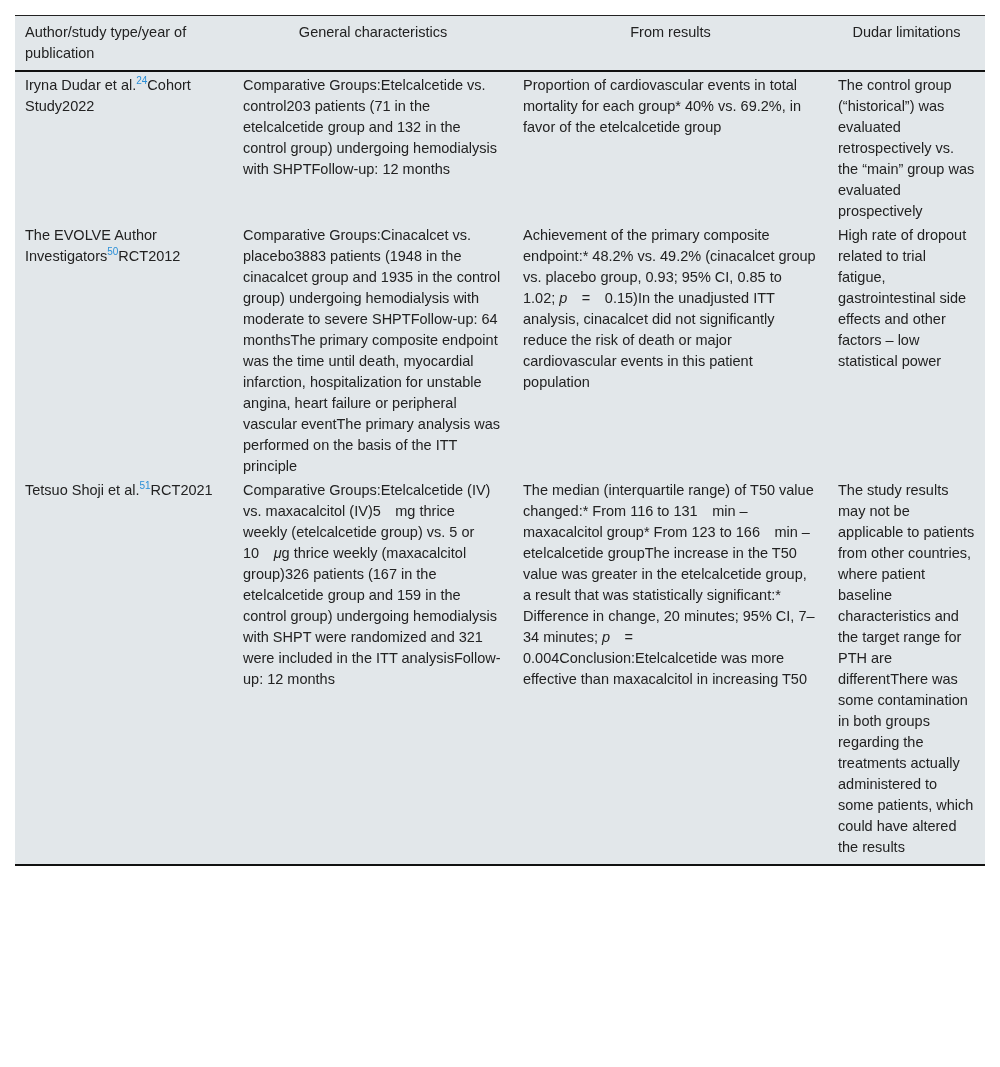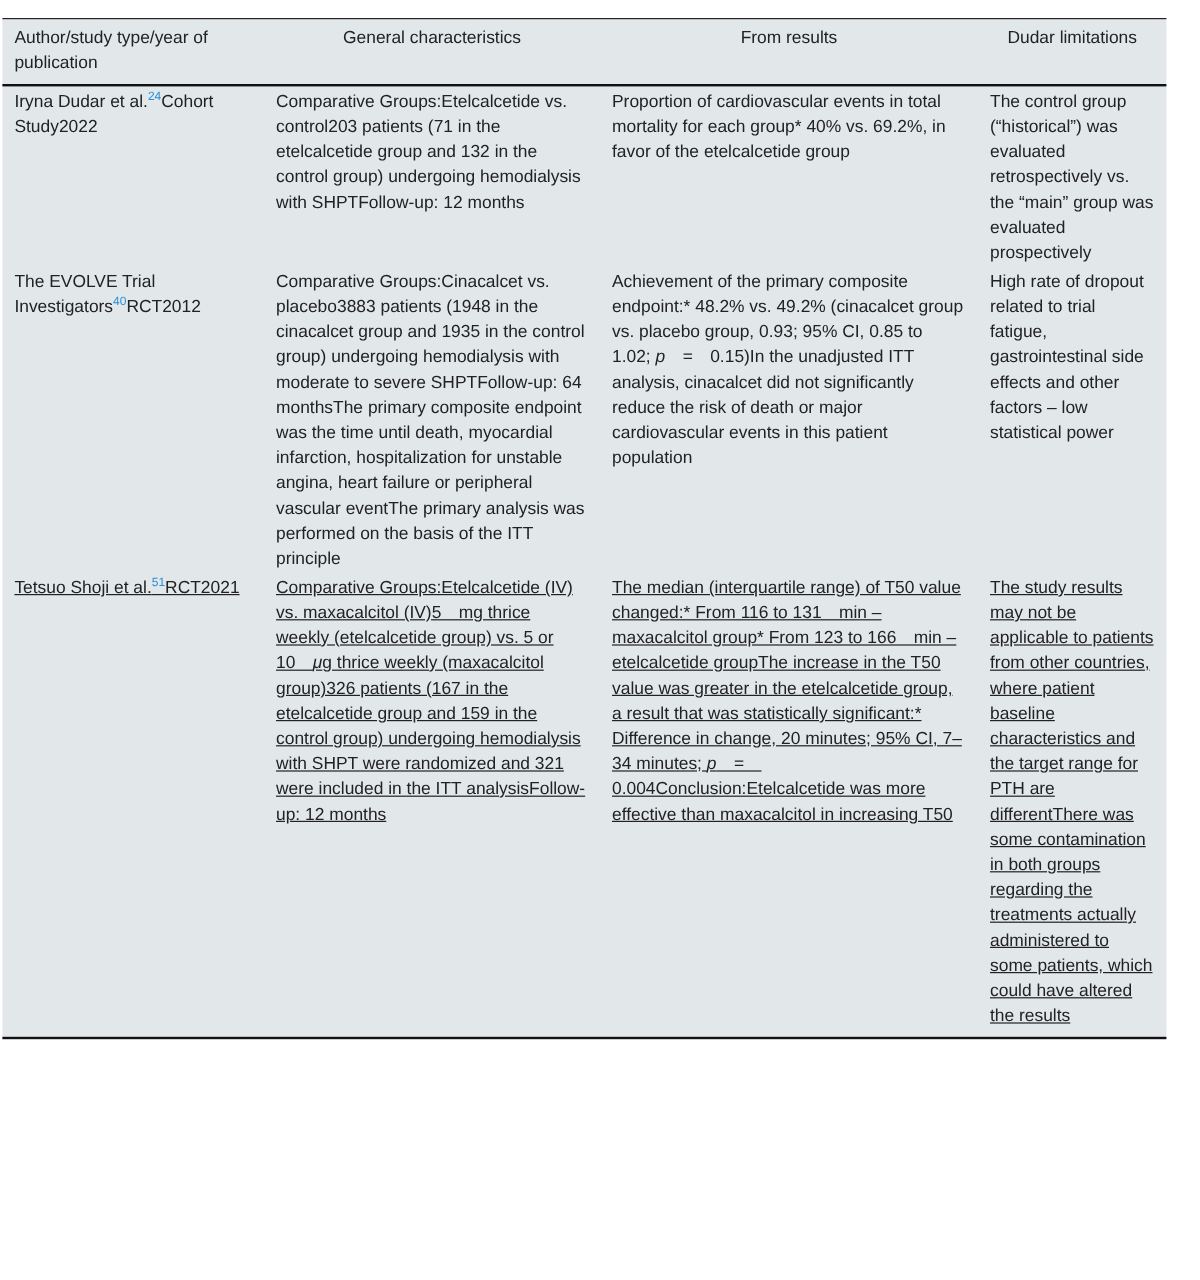--- a/index.html
+++ b/index.html
@@ -1,24 +1,24 @@
 <!DOCTYPE html>
 <html><head>
 <meta charset="utf-8">
 <style>
   html, body { margin: 0; padding: 0; background: #ffffff; }
   body { width: 1000px; height: 1067px; position: relative; font-family: "Liberation Sans", sans-serif; color: #222; }
-  .table-wrap { position: absolute; left: 2px; top: 15px; width: 970px; }
+  .table-wrap { position: absolute; left: 15px; top: 15px; width: 970px; }
   table { border-collapse: collapse; width: 970px; background: #e2e7ea; table-layout: fixed; font-size: 14.5px; line-height: 21px; }
   thead tr { border-top: 1px solid #222; border-bottom: 2px solid #111; }
   th { font-weight: normal; vertical-align: top; padding: 6px 10px 6px 10px; }
   th.left { text-align: left; }
   th.center { }
   td { vertical-align: top; padding: 3px 10px 0px 10px; }
-  tbody tr:last-child td { padding-bottom: 6px; text-decoration: underline; }
+  tbody tr:last-child td { padding-bottom: 6px; }
   tbody tr:last-child { border-bottom: 2px solid #111; }
   sup { color: #2a8fd8; font-size: 10px; line-height: 0; vertical-align: super; }
   .it { font-style: italic; }
   col.c1 { width: 218px; }
   col.c2 { width: 280px; }
   col.c3 { width: 315px; }
   col.c4 { width: 157px; }
 </style>
 </head>
 <body>
@@ -51,21 +51,21 @@
         <td>
           <span>Proportion of cardiovascular events in total mortality for each group* 40% vs. 69.2%, in favor of the etelcalcetide group</span>
         </td>
         <td>
           <span>The control group (“historical”) was evaluated retrospectively vs. the “main” group was evaluated prospectively</span>
         </td>
       </tr>
 
       <tr>
         <td>
-          <span>The EVOLVE Trial Investigators</span><sup>40</sup><span>RCT2012</span>
+          <span>The EVOLVE Author Investigators</span><sup>50</sup><span>RCT2012</span>
         </td>
         <td>
           <span>Comparative Groups:Cinacalcet vs. placebo3883 patients (1948 in the cinacalcet group and 1935 in the control group) undergoing hemodialysis with moderate to severe SHPTFollow-up: 64 monthsThe primary composite endpoint was the time until death, myocardial infarction, hospitalization for unstable angina, heart failure or peripheral vascular eventThe primary analysis was performed on the basis of the ITT principle</span>
         </td>
         <td>
           <span>Achievement of the primary composite endpoint:* 48.2% vs. 49.2% (cinacalcet group vs. placebo group, 0.93; 95% CI, 0.85 to 1.02; </span><span class="it">p</span><span> = 0.15)In the unadjusted ITT analysis, cinacalcet did not significantly reduce the risk of death or major cardiovascular events in this patient population</span>
         </td>
         <td>
           <span>High rate of dropout related to trial fatigue, gastrointestinal side effects and other factors – low statistical power</span>
         </td>

